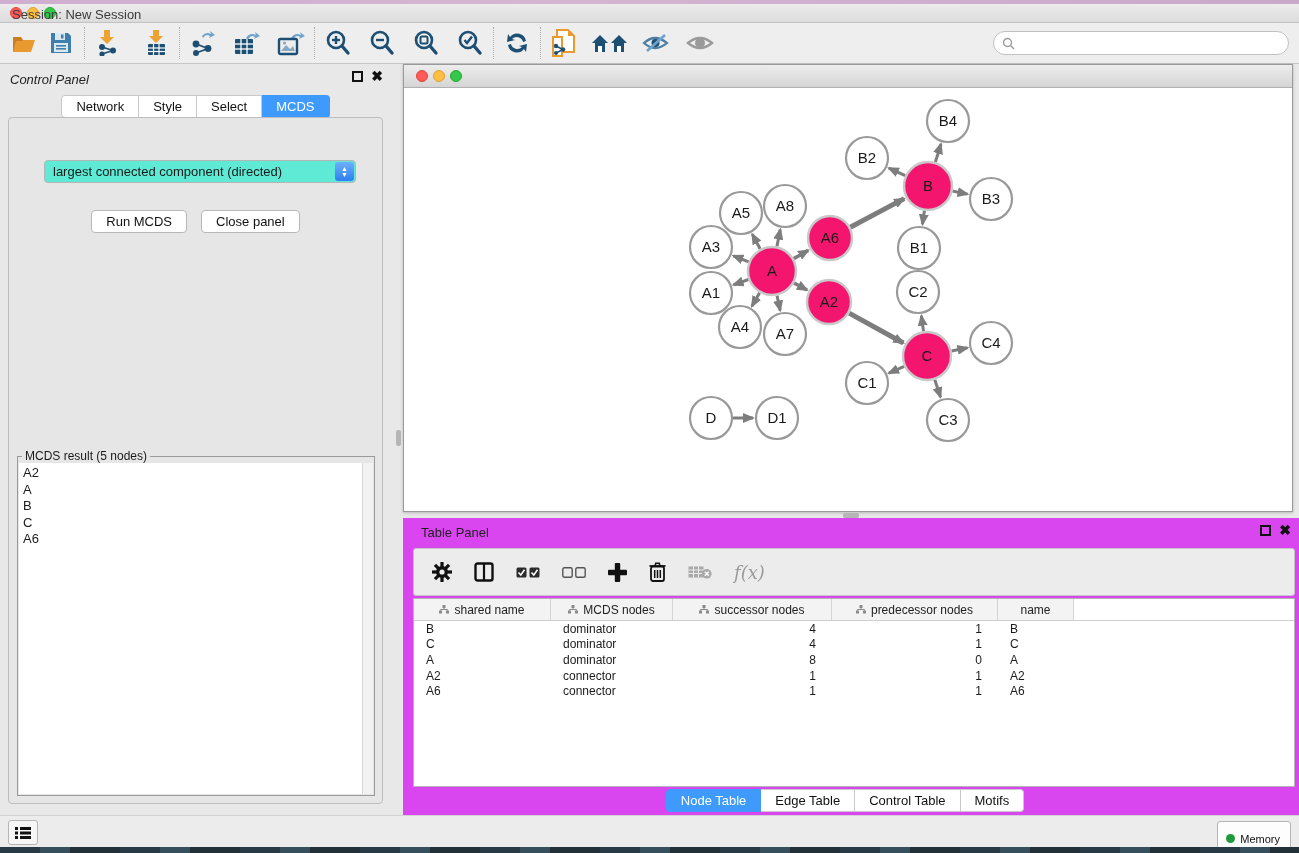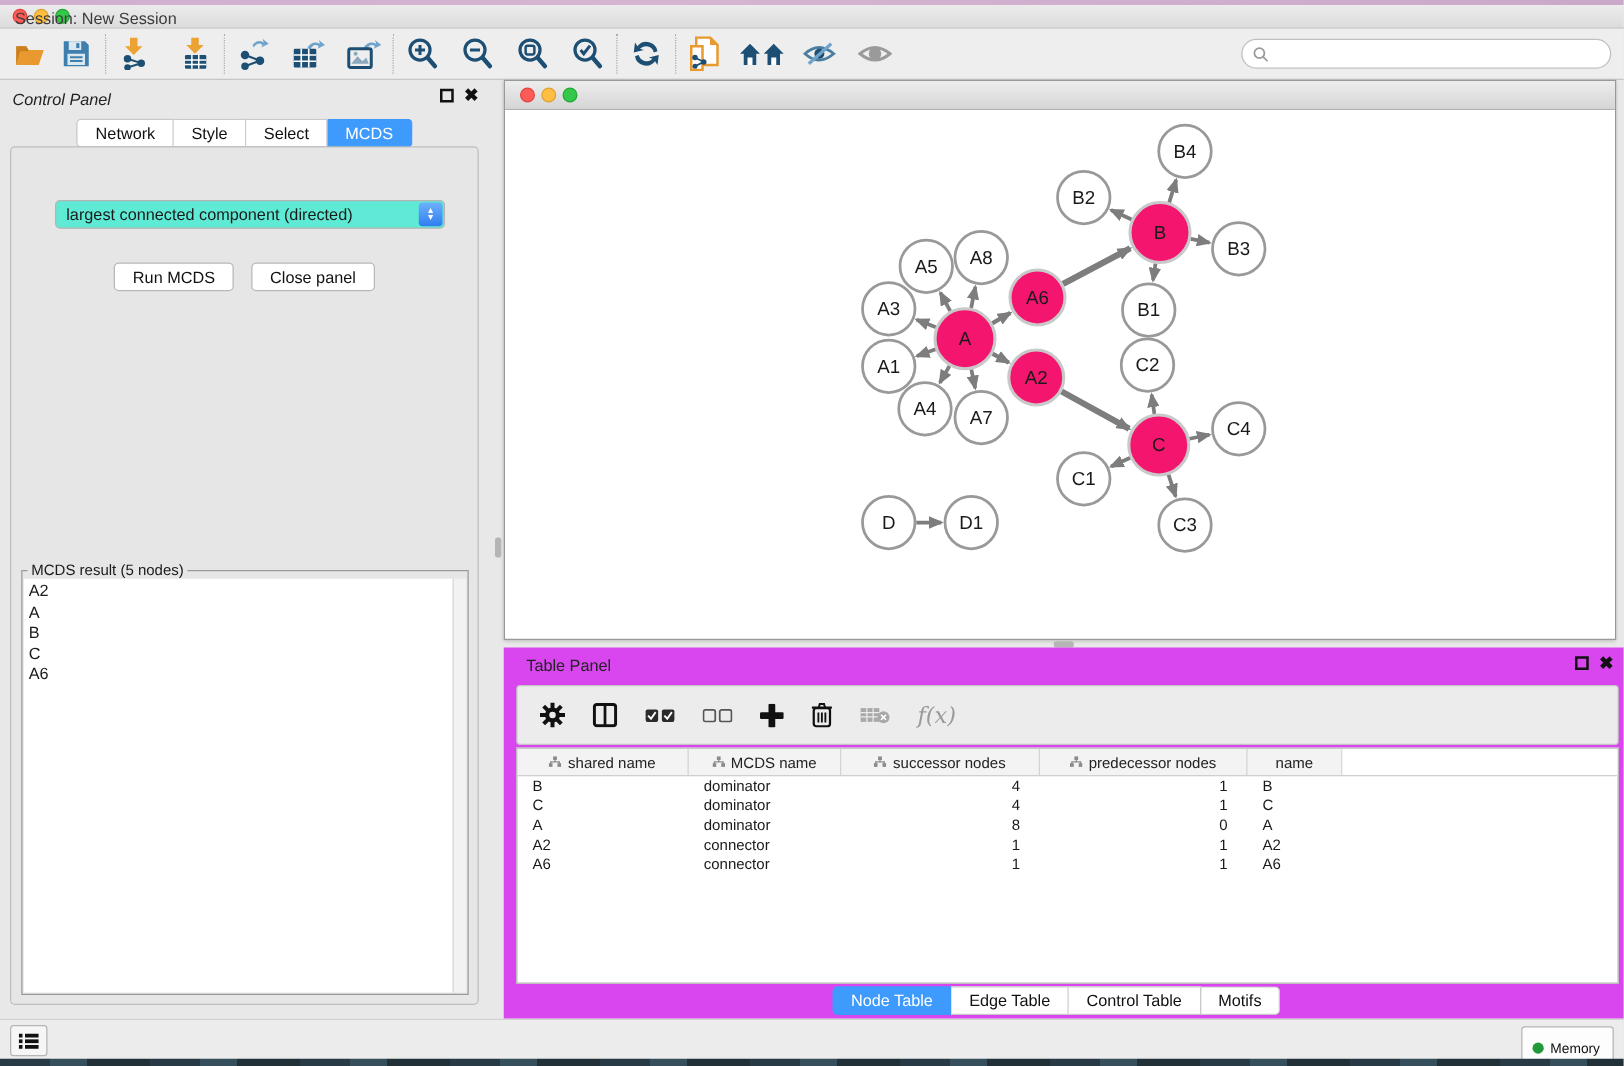--- a/index.html
+++ b/index.html
@@ -506,21 +506,21 @@
           </svg>
           <span>shared name</span>
         </div>
         <div class="th-cell" style="width: 122px;">
           <svg width="10" height="9" viewBox="0 0 10 9">
             <rect x="3.5" y="0" width="3" height="3" fill="#8a8a8a"></rect>
             <rect x="0" y="5.5" width="3" height="3" fill="#8a8a8a"></rect>
             <rect x="7" y="5.5" width="3" height="3" fill="#8a8a8a"></rect>
             <path d="M5 3 V4.5 M1.5 5.5 V4.5 H8.5 V5.5" stroke="#8a8a8a" fill="none" stroke-width="1"></path>
           </svg>
-          <span>MCDS name</span>
+          <span>MCDS nodes</span>
         </div>
         <div class="th-cell" style="width: 159px;">
           <svg width="10" height="9" viewBox="0 0 10 9">
             <rect x="3.5" y="0" width="3" height="3" fill="#8a8a8a"></rect>
             <rect x="0" y="5.5" width="3" height="3" fill="#8a8a8a"></rect>
             <rect x="7" y="5.5" width="3" height="3" fill="#8a8a8a"></rect>
             <path d="M5 3 V4.5 M1.5 5.5 V4.5 H8.5 V5.5" stroke="#8a8a8a" fill="none" stroke-width="1"></path>
           </svg>
           <span>successor nodes</span>
         </div>

